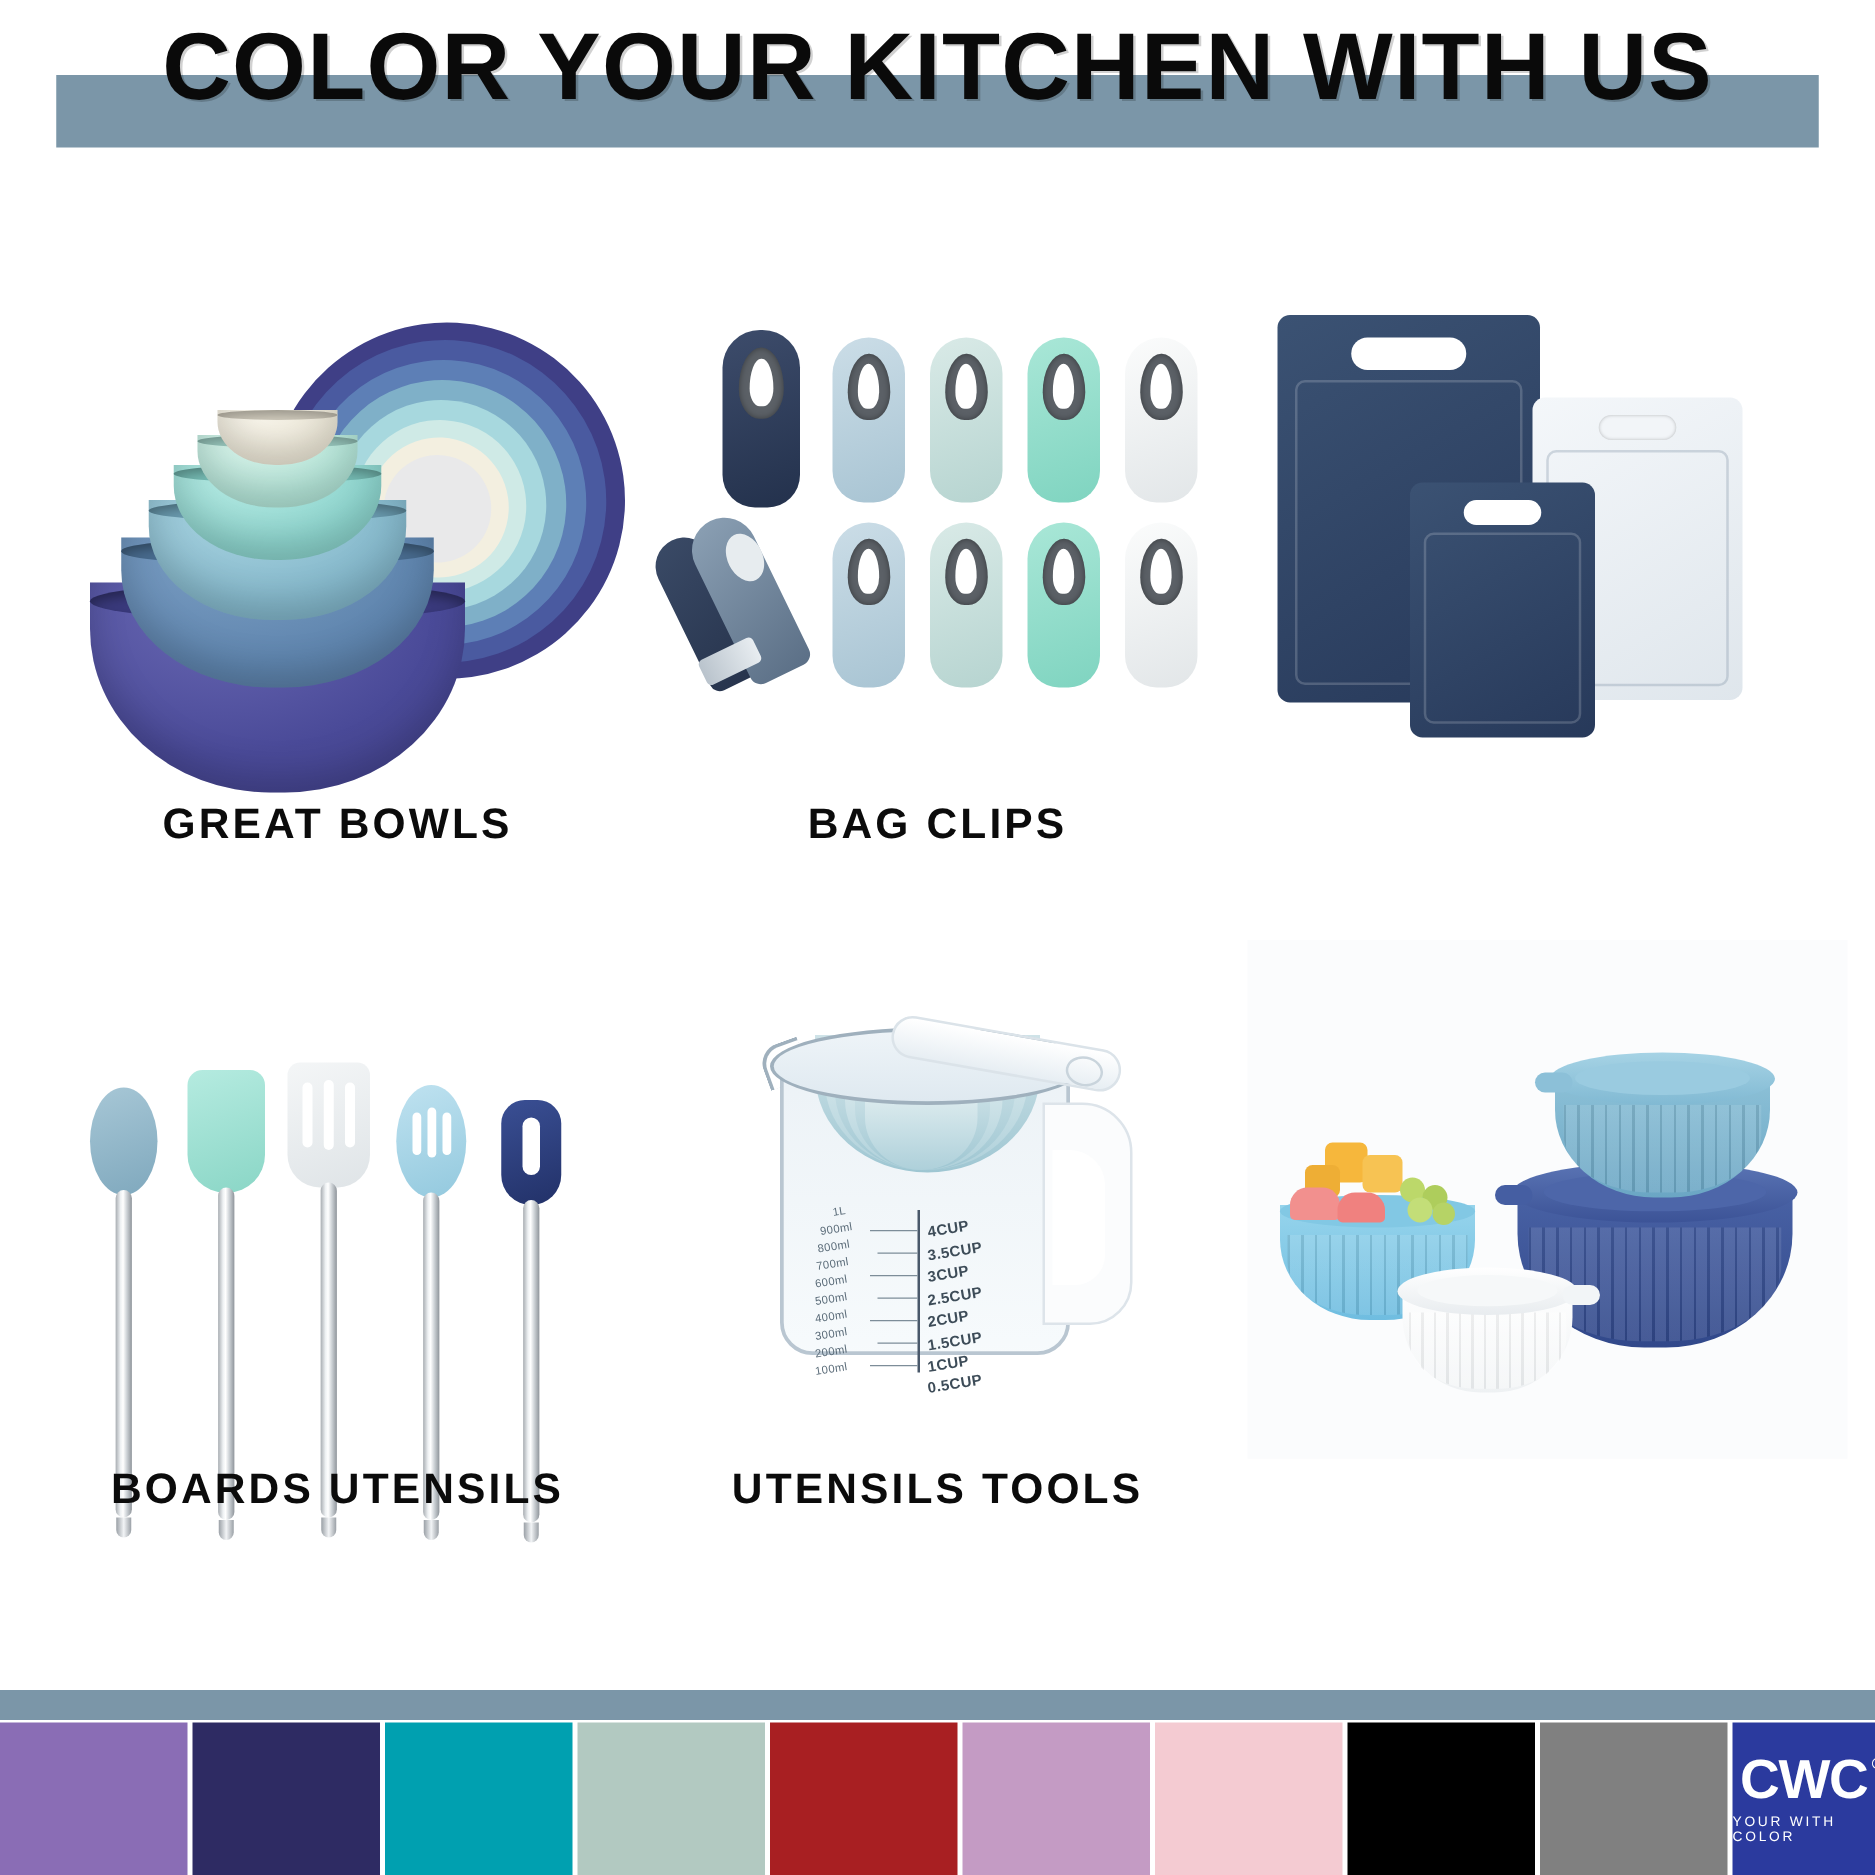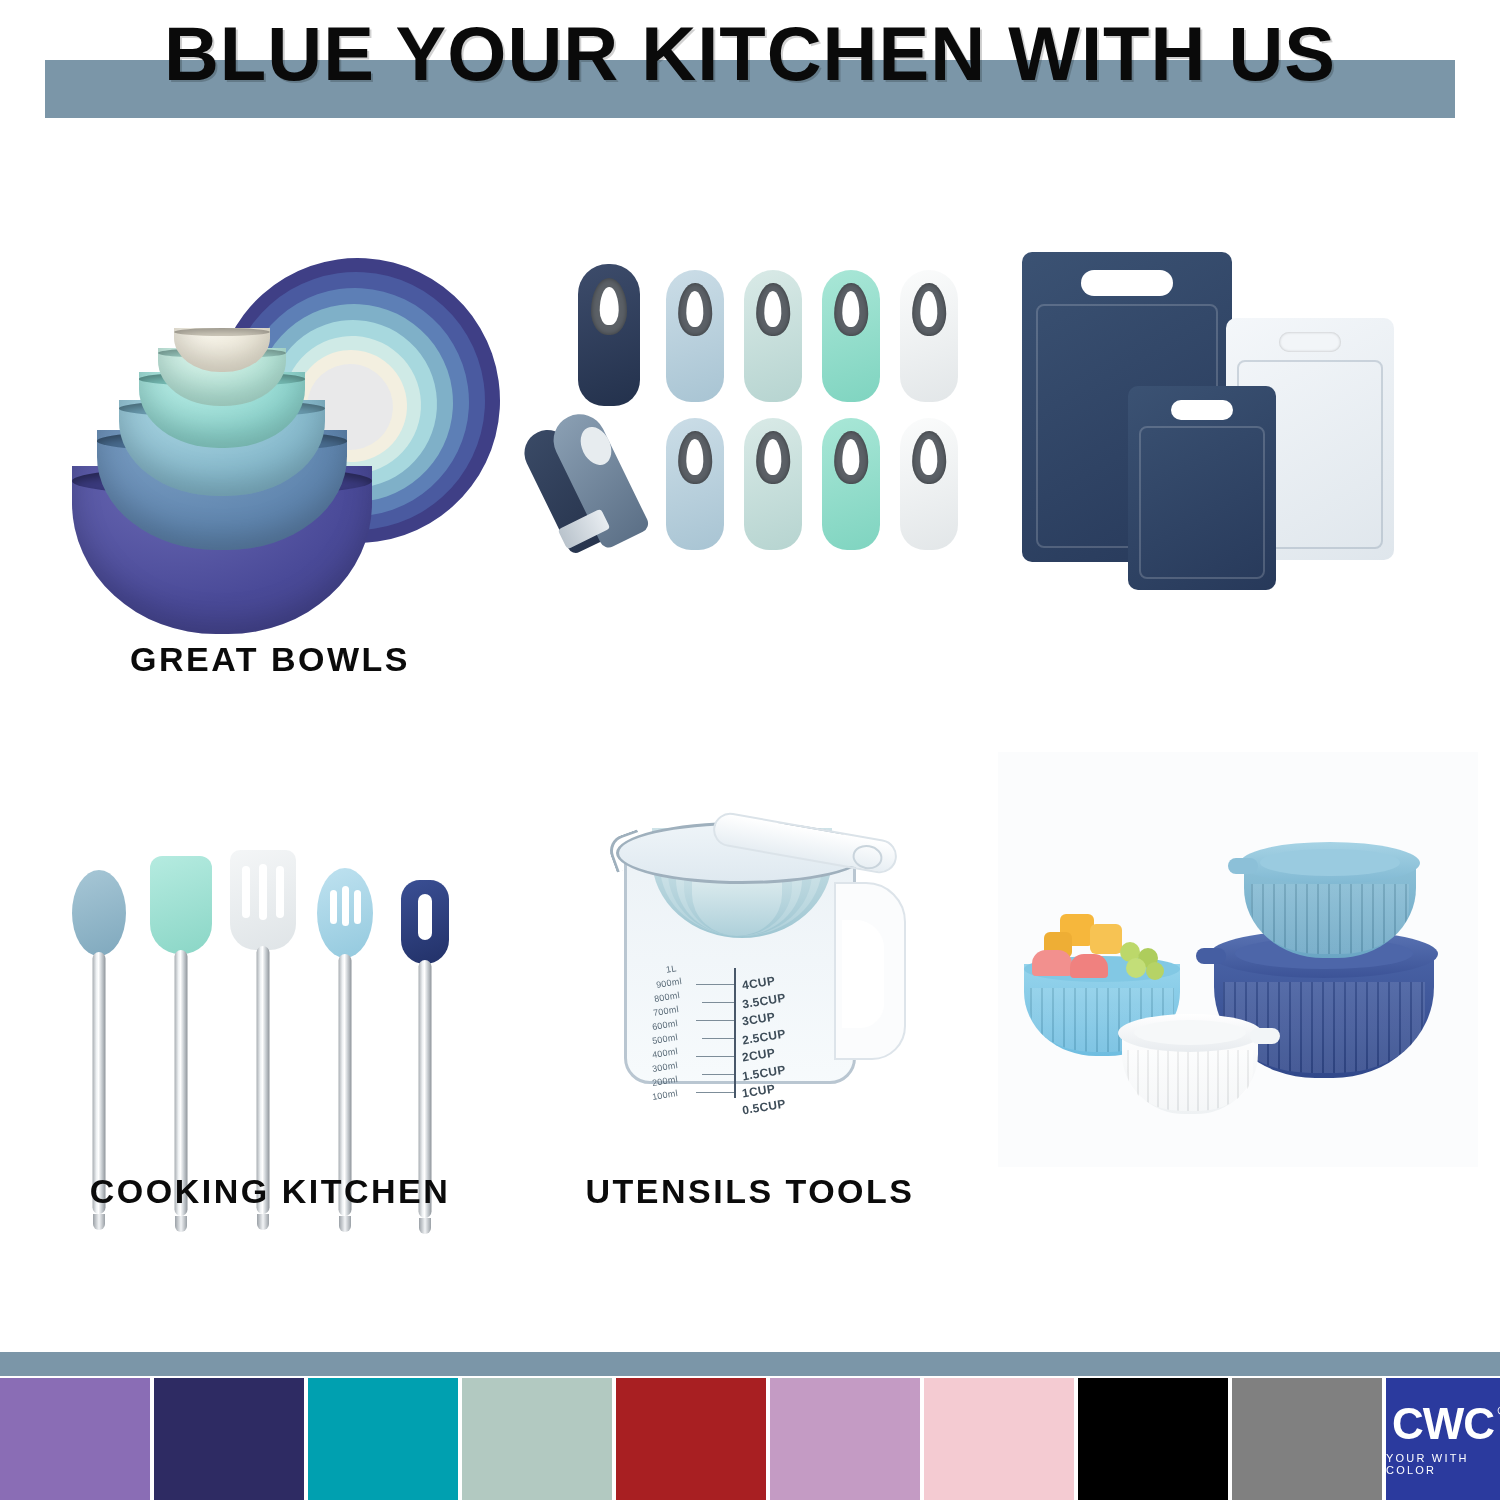--- a/index.html
+++ b/index.html
@@ -200,21 +200,21 @@
   .logo-mark{ color:#fff; font-size:44px; font-weight:700; letter-spacing:-1px; line-height:1; position:relative; }
   .logo-mark sup{ font-size:13px; position:absolute; top:2px; right:-12px; }
   .logo-sub{ color:#fff; font-size:11px; letter-spacing:2.2px; margin-top:6px; }
 </style>
 </head>
 <body>
 
 <div class="page">
 
   <div class="header-bar"></div>
-  <div class="header-title">BLUE YOUR KITCHEN WITH US</div>
+  <div class="header-title">COLOR YOUR KITCHEN WITH US</div>
 
   <div class="grid">
 
     <div class="cell c1">
       <div class="stage">
 
         <div class="mb-lids">
           <div class="mb-lid" style="left:0px;   top:0px;   width:285px; height:285px; background:#3f3f86;"></div>
           <div class="mb-lid" style="left:12px;  top:14px;  width:258px; height:258px; background:#4a5aa0;"></div>
           <div class="mb-lid" style="left:26px;  top:30px;  width:228px; height:228px; background:#5d7fb6;"></div>
@@ -260,20 +260,21 @@
         <div class="clip" style="left:224px; top:178px; width:58px; height:132px; background:linear-gradient(160deg,#d9eae7,#b6d4d0);"></div>
         <div class="clip" style="left:302px; top:178px; width:58px; height:132px; background:linear-gradient(160deg,#a9e7d7,#7fd4c0);"></div>
         <div class="clip" style="left:380px; top:178px; width:58px; height:132px; background:linear-gradient(160deg,#fbfcfc,#e2e6e8);"></div>
 
         <div class="clip-angled" style="left:22px; top:186px; width:46px; height:126px; background:linear-gradient(160deg,#3a4a66,#26334c);"></div>
         <div class="clip-angled" style="left:52px; top:170px; width:52px; height:136px; background:linear-gradient(160deg,#8ba0b4,#5b6f86);">
         </div>
         <div style="position:absolute; left:62px; top:186px; width:28px; height:40px; border-radius:50%; background:#e7ecef; transform:rotate(-26deg);"></div>
         <div style="position:absolute; left:40px; top:278px; width:48px; height:22px; border-radius:4px; background:linear-gradient(90deg,#b9c3cc,#e8edf1); transform:rotate(-26deg);"></div>
       </div>
+      <div class="cap" style="top:400px;">BAG CLIPS</div>
     </div>
 
     <div class="cell c3">
       <div class="stage">
         <div class="board" style="left:22px; top:12px; width:210px; height:310px; background:linear-gradient(150deg,#3b5273,#27395a);">
           <div class="handle" style="top:18px; width:92px; height:26px;"></div>
           <div class="groove" style="left:14px; top:52px; right:14px; bottom:14px;"></div>
         </div>
         <div class="board light" style="left:226px; top:78px; width:168px; height:242px; background:linear-gradient(150deg,#f4f7fa,#dfe6ec);">
           <div class="handle" style="top:14px; width:62px; height:20px;"></div>
@@ -322,21 +323,21 @@
         </div>
 
         <div class="ut" style="left:362px; height:370px;">
           <div class="head" style="top:0; width:48px; height:84px; border-radius:22px 22px 28px 28px; background:linear-gradient(160deg,#3a4f94,#223168);">
             <div style="position:absolute; left:50%; top:14px; transform:translateX(-50%); width:14px; height:46px; border-radius:8px; background:#ffffff;"></div>
           </div>
           <div class="stick" style="top:80px; height:258px;"></div>
           <div class="tip" style="top:338px;"></div>
         </div>
       </div>
-      <div class="cap" style="top:432px;">COOKING KITCHEN</div>
+      <div class="cap" style="top:432px;">BOARDS UTENSILS</div>
     </div>
 
     <div class="cell c5">
       <div class="stage">
         <div class="mcup" style="left:96px; top:24px; width:300px; height:360px;">
           <div class="mbody"></div>
           <div class="mhandle"></div>
 
           <div class="mcups-stack">
             <div class="mcup-ring" style="left:0;   top:0;  width:180px; height:110px; background:linear-gradient(180deg,#cfe3e8,#9ec6d2);"></div>

